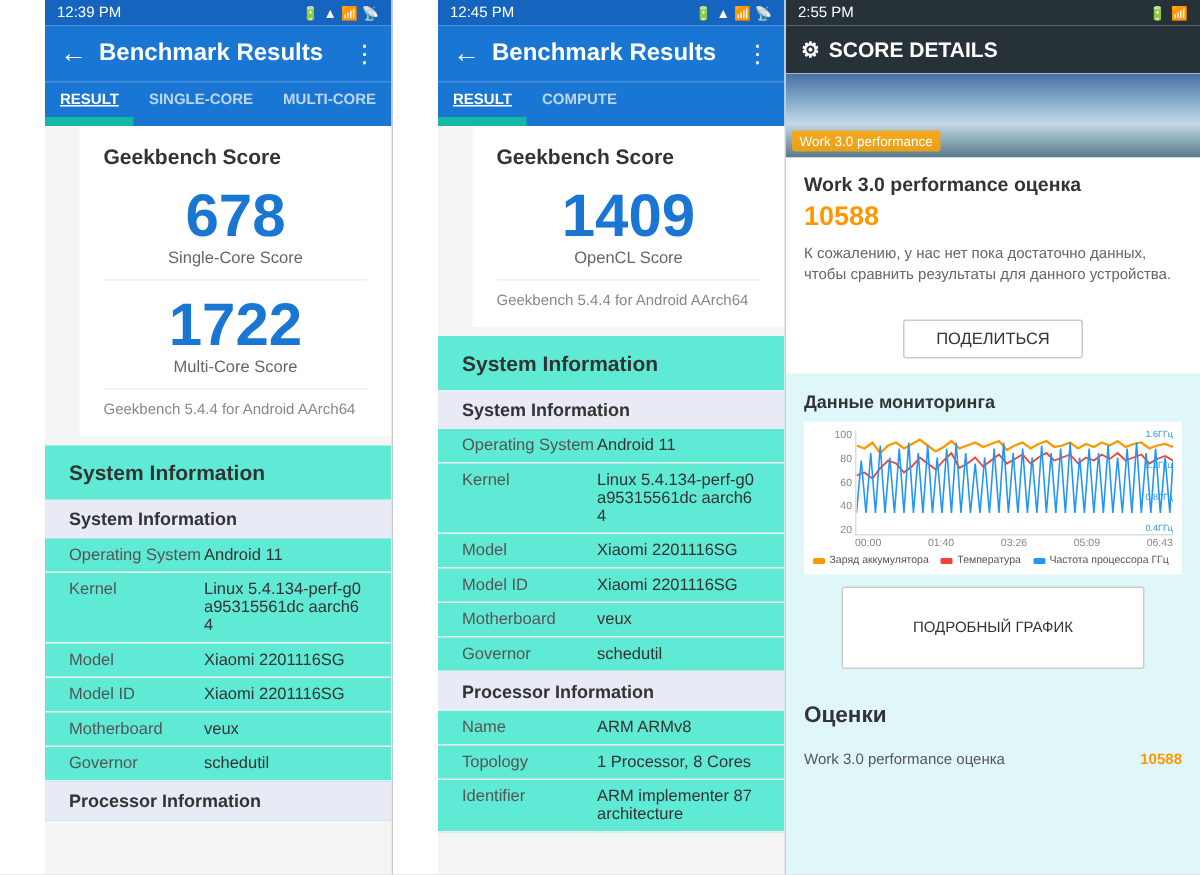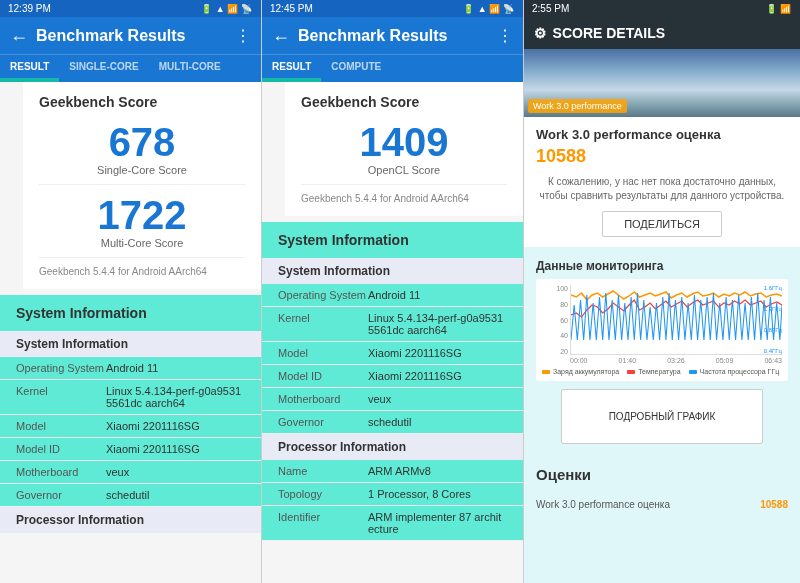--- a/index.html
+++ b/index.html
@@ -14,20 +14,21 @@
 
     
     .phone-panel {
       width: 262px;
       height: 583px;
       background: #fff;
       display: flex;
       flex-direction: column;
       overflow: hidden;
       border-right: 1px solid #ccc;
+      padding-left: 30px;
     }
     .phone-panel:last-child { border-right: none; }
 
     
     .status-bar {
       background: #1565c0;
       color: #fff;
       font-size: 10px;
       padding: 3px 8px;
       display: flex;
@@ -58,21 +59,22 @@
     .tab {
       color: rgba(255,255,255,0.7);
       font-size: 10px;
       font-weight: bold;
       padding: 6px 10px;
       cursor: pointer;
       border-bottom: 2px solid transparent;
     }
     .tab.active {
       color: #fff;
-      border-bottom: 4px solid #14b8a6;
+      border-bottom: 6px solid #14b8a6;
+      text-decoration: underline;
     }
 
     
     .panel-content {
       flex: 1;
       overflow-y: auto;
       background: #f5f5f5;
     }
 
     
@@ -172,21 +174,21 @@
     .gear-icon { font-size: 14px; }
 
     .third-content {
       flex: 1;
       overflow-y: auto;
       background: #e0f7fa;
     }
 
     .hero-image {
       width: 100%;
-      height: 68px;
+      height: 56px;
       background: linear-gradient(135deg, #546e7a 0%, #90a4ae 40%, #b0bec5 70%, #78909c 100%);
       position: relative;
       overflow: hidden;
     }
     .hero-image-inner {
       width: 100%;
       height: 100%;
       background: linear-gradient(to bottom, #4a6fa5 0%, #7fa8c9 30%, #c5d8e8 60%, #8aa8b5 80%, #5a7a8a 100%);
     }
     .work-badge {
@@ -215,22 +217,21 @@
       align-items: center;
       gap: 8px;
       margin: 4px 0 8px;
     }
     .score-number { font-size: 18px; font-weight: bold; color: #ff9800; }
 
     .note-text {
       font-size: 10px;
       color: #666;
       line-height: 1.4;
-      margin-bottom: 8px;
-      text-align: center;
+      margin-bottom: 22px;
     }
     .share-btn {
       display: block;
       width: 120px;
       margin: 0 auto;
       padding: 6px 0;
       background: #fff;
       border: 1px solid #ccc;
       text-align: center;
       font-size: 11px;

